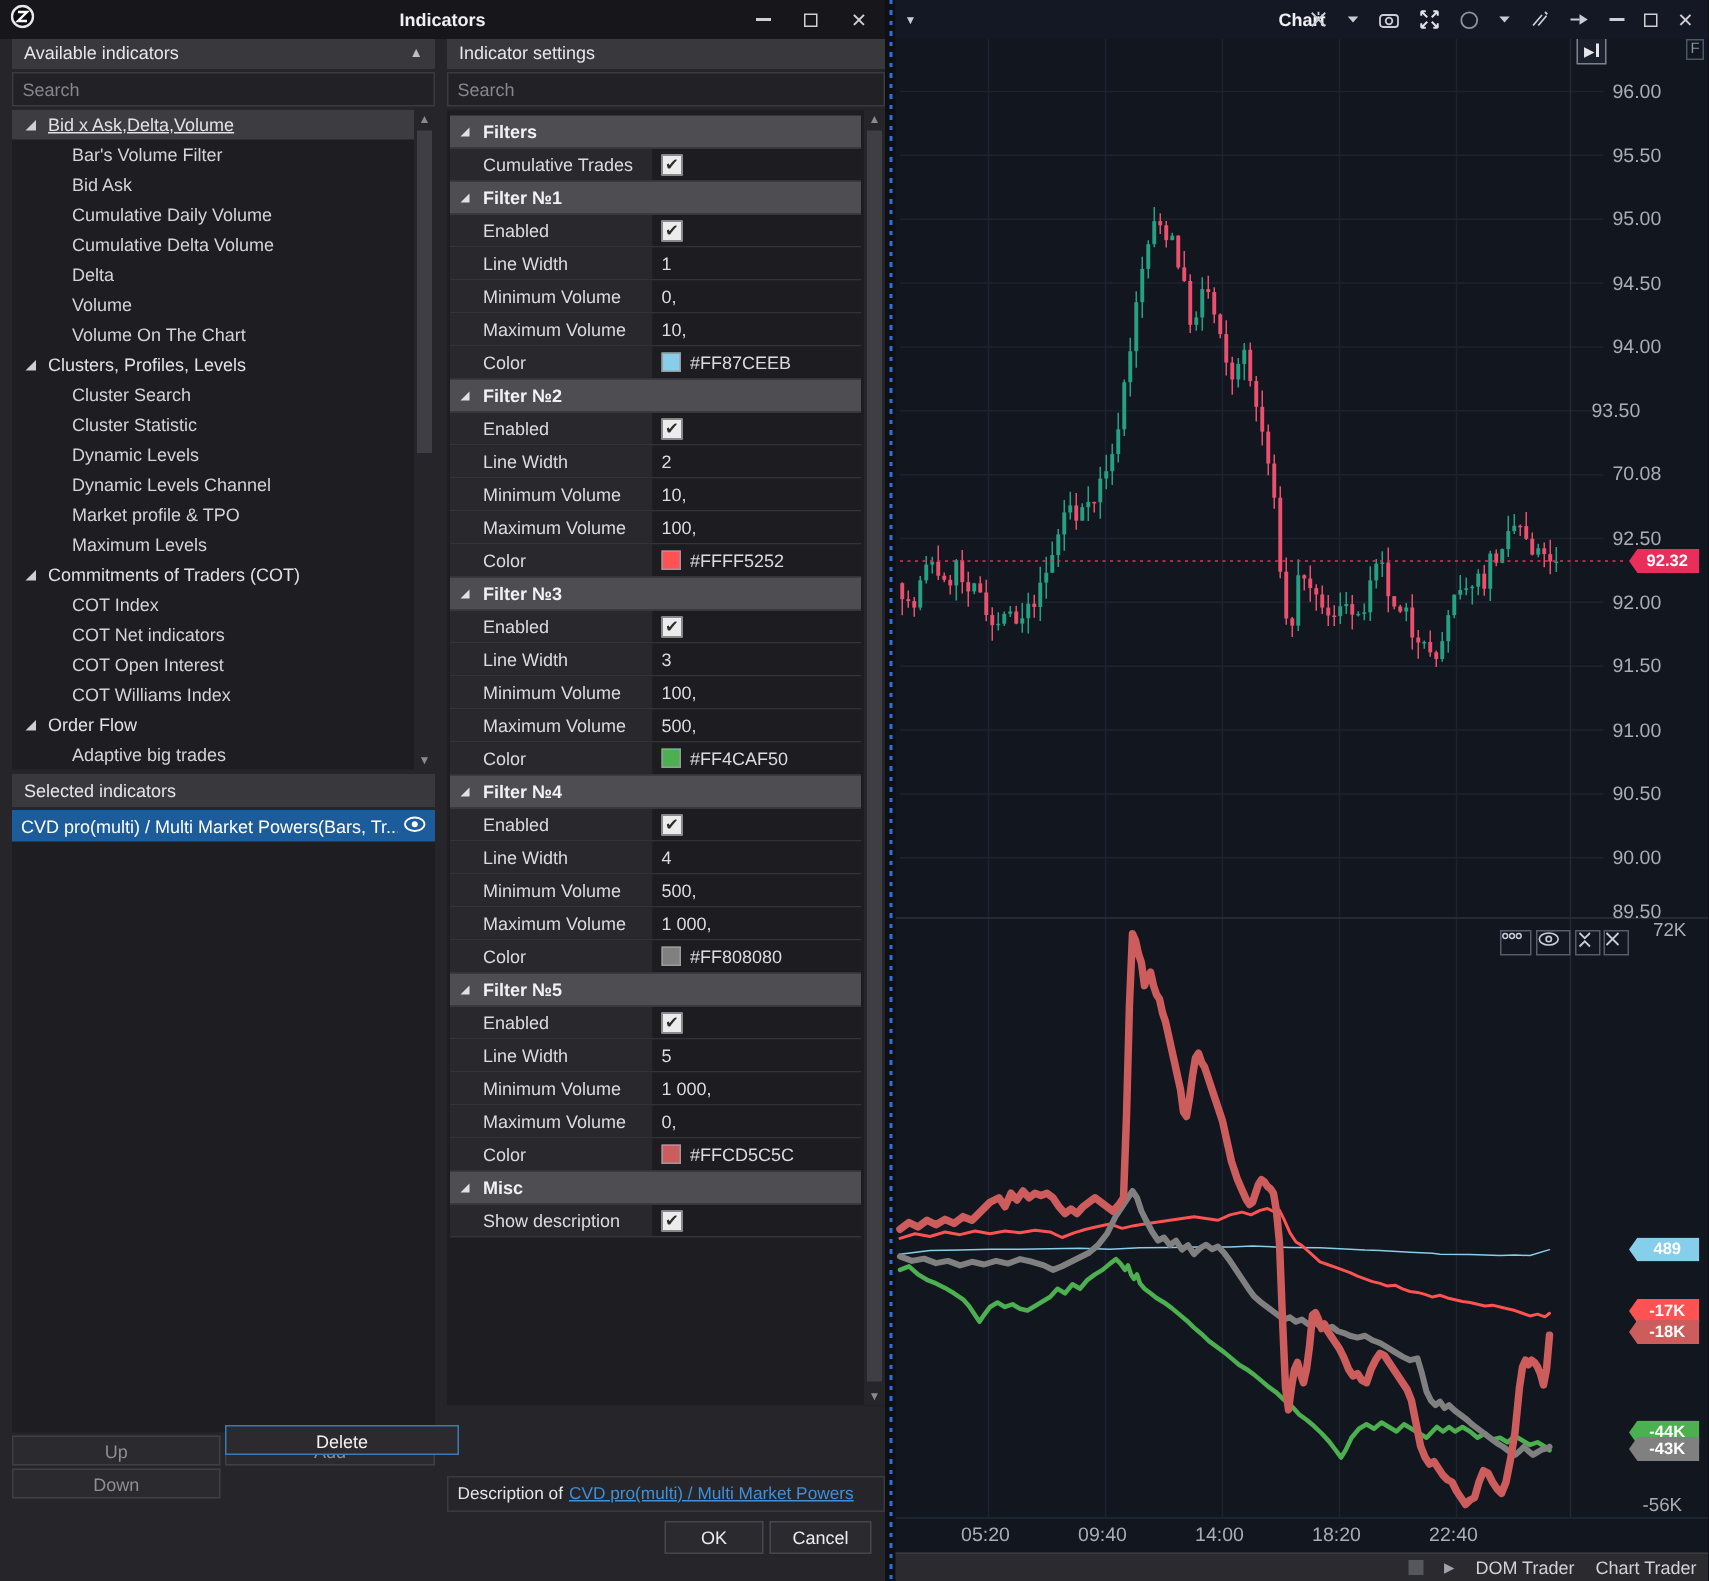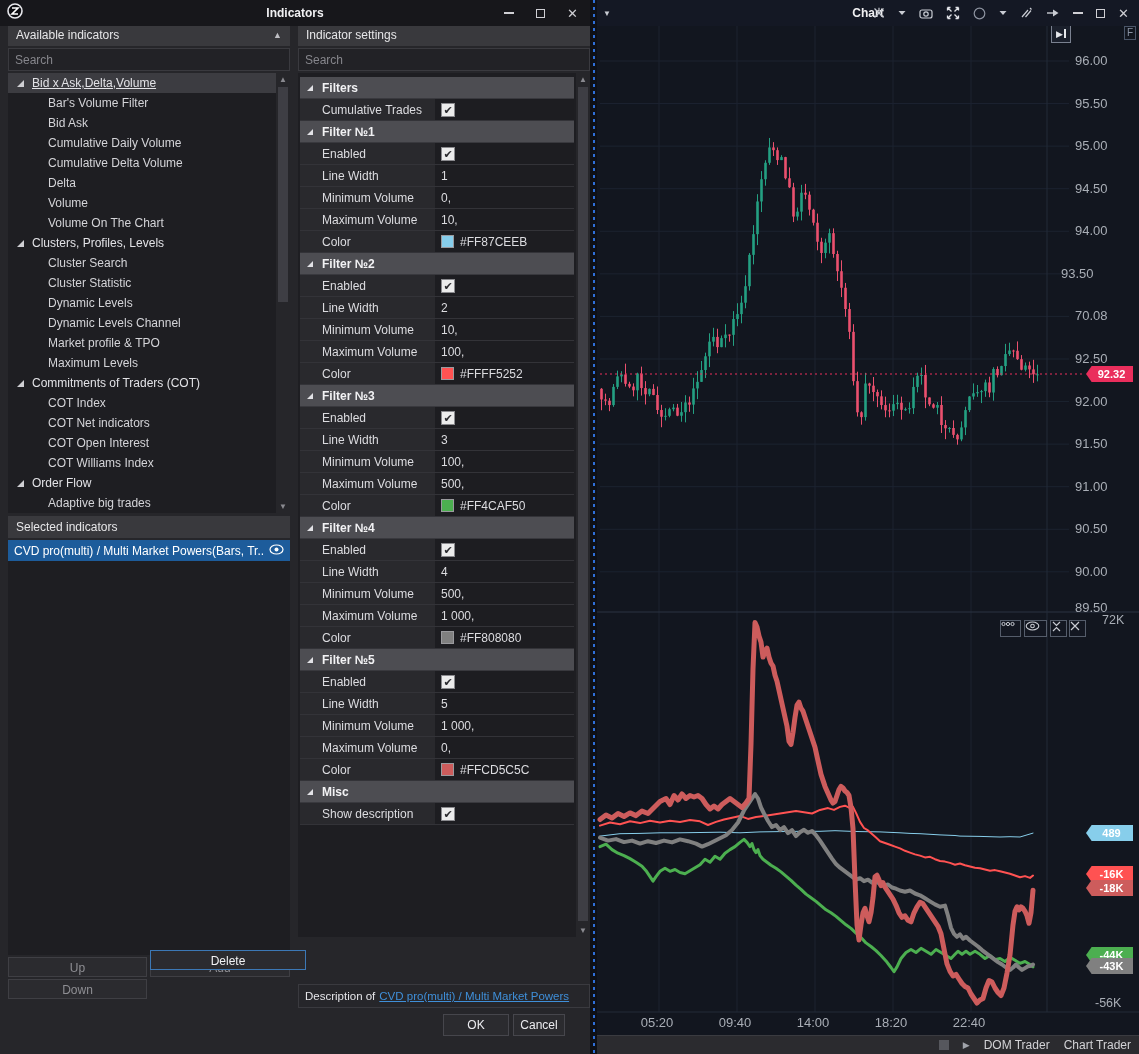--- a/index.html
+++ b/index.html
@@ -68,21 +68,21 @@
     text-align:center; line-height:13px; }
   .vscroll .arr.up { top:0; } .vscroll .arr.dn { bottom:0; }
   .vscroll .thumb { position:absolute; left:2px; width:10px; background:#3e3e44; }
 
   .desc { position:absolute; left:298px; top:984px; width:292px; height:24px; border:1px solid #3a3a3f;
     color:#e4e4e8; font-size:11.5px; display:flex; align-items:center; padding-left:6px; white-space:nowrap; overflow:hidden; }
   .desc a { color:#3f8fd9; text-decoration:underline; margin-left:4px; }
   .dlg-btn { position:absolute; top:1014px; height:22px; background:#2b2b2f; border:1px solid #46464c;
     color:#ececf0; font-size:12px; font-family:"Liberation Sans",sans-serif; }
   #btn-ok { left:443px; width:66px; }
-  #btn-cancel { left:513px; width:52px; }
+  #btn-cancel { left:513px; width:68px; }
 
   
   .chart-body { position:absolute; inset:0; }
   .chart-body svg { position:absolute; left:0; top:0; }
   .ptick { position:absolute; width:56px; text-align:left; font-size:13px; color:#a9aeb6; }
   .ttick { position:absolute; top:1015px; width:60px; text-align:center; font-size:13px; color:#a9aeb6; }
   .kaxis { position:absolute; font-size:12.5px; color:#a9aeb6; }
   .badge { position:absolute; width:47px; height:16px; color:#fff; font-size:11px; font-weight:bold;
     line-height:16px; text-align:center; clip-path:polygon(12% 0, 100% 0, 100% 100%, 12% 100%, 0 50%);
     padding-left:4px; }
@@ -748,21 +748,21 @@
         <div class="ptick" style="left: 478px; top: 600px;">89.50</div>
         <div class="kaxis" style="left: 505px; top: 613px;">72K</div>
         <div class="kaxis" style="left: 498px; top: 996px;">-56K</div>
         <div class="ttick" style="left: 30px;">05:20</div>
         <div class="ttick" style="left: 108px;">09:40</div>
         <div class="ttick" style="left: 186px;">14:00</div>
         <div class="ttick" style="left: 264px;">18:20</div>
         <div class="ttick" style="left: 342px;">22:40</div>
         <div class="badge" style="background: rgb(234, 46, 92); left: 489px; top: 366px;">92.32</div>
         <div class="badge" style="background: rgb(135, 206, 235); left: 489px; top: 825px;">489</div>
-        <div class="badge" style="background: rgb(255, 82, 82); left: 489px; top: 866px;">-16K</div>
+        <div class="badge" style="background: rgb(255, 82, 82); left: 489px; top: 866px;">-17K</div>
         <div class="badge" style="background: rgb(205, 92, 92); left: 489px; top: 880px;">-18K</div>
         <div class="badge" style="background: rgb(76, 175, 80); left: 489px; top: 947px;">-44K</div>
         <div class="badge" style="background: rgb(128, 128, 128); left: 489px; top: 958px;">-43K</div>
       </div>
 
     <div class="titlebar">
       <span style="margin-left:6px;color:#c9ccd3;font-size:8px;z-index:2;">▼</span>
       <span class="title">Chart</span>
       <div class="cticons">
         <span>

